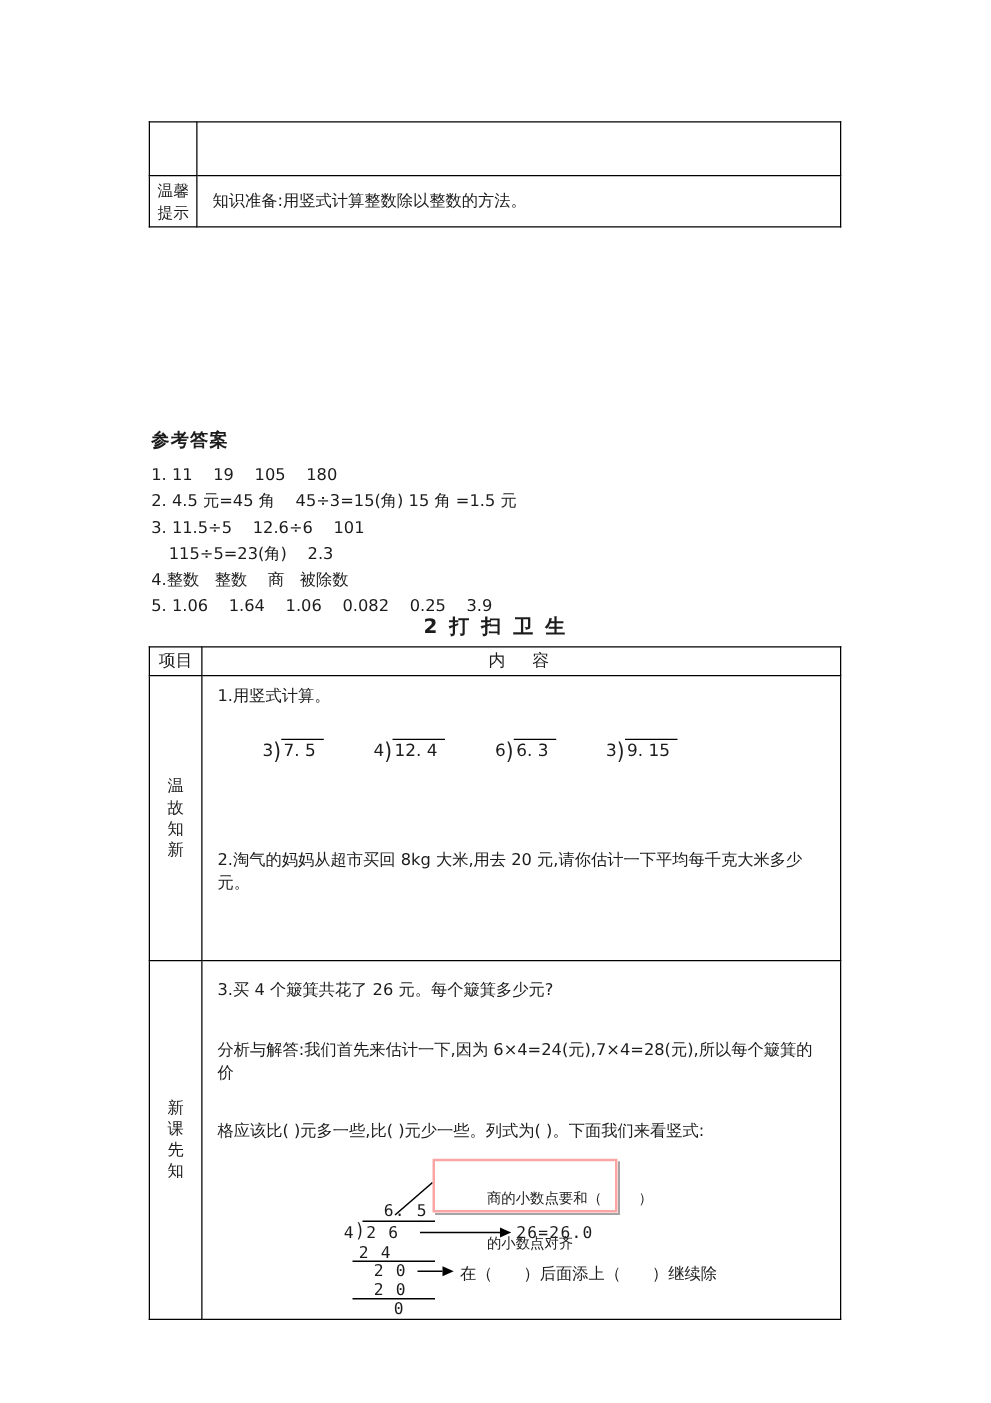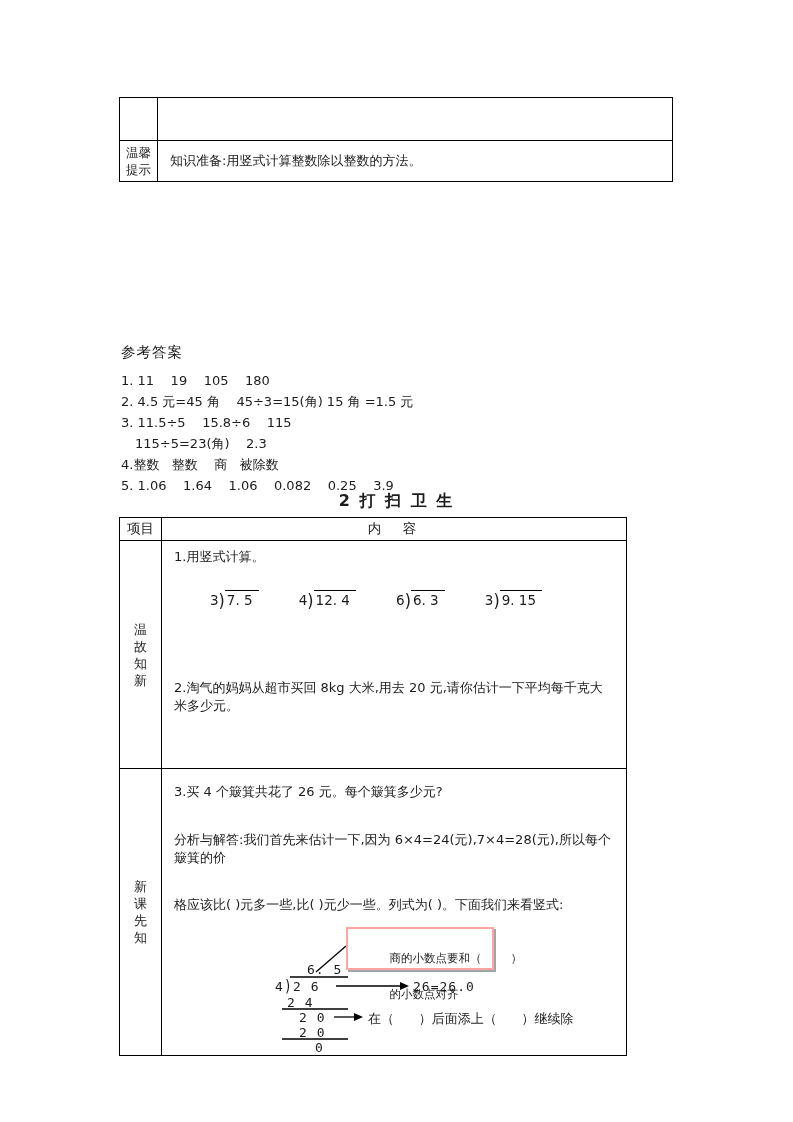--- a/index.html
+++ b/index.html
@@ -15,29 +15,29 @@
   table.grid { border-collapse:collapse; table-layout:fixed; }
   table.grid td { border:1px solid #000; vertical-align:middle; }
   .tips-table { left:119px; top:97px; width:554px; }
   .tips-table td.lbl { width:38px; text-align:center; font-size:12.5px; line-height:17px; padding:2px 4px; word-break:break-all; }
   .tips-table td.cnt { padding:4px 12px; font-size:13px; }
   .tips-row-empty { height:43px; }
   .tips-row { height:41px; }
 
   
   .answers { left:121px; top:343px; width:540px; }
-  .answers h3 { font-size:14.5px; font-weight:normal; margin-bottom:8px; letter-spacing:1px; }
+  .answers h3 { font-size:14.5px; font-weight:bold; margin-bottom:8px; letter-spacing:1px; }
   .ans-line { white-space:pre-wrap; font-size:13px; line-height:21px; }
   .ans-indent { padding-left:14px; }
 
   
   .main-title { left:0; top:491px; width:793px; text-align:center; font-size:16px; font-weight:bold; letter-spacing:2px; }
 
   
-  .main-table { left:119px; top:517px; width:508px; }
+  .main-table { left:119px; top:517px; width:554px; }
   .main-table td.lblcol { width:42px; text-align:center; }
   .main-table tr.hdr td { height:23px; font-size:13.5px; padding:1px 4px; }
   .main-table tr.hdr td.cnthdr { text-align:center; letter-spacing:4px; }
   .main-table td.content { padding:7px 12px 4px 12px; vertical-align:top; font-size:13px; }
   .vlabel { display:inline-block; width:15px; word-break:break-all; line-height:17px; font-size:13px; text-align:center; }
   tr.row1 { height:228px; }
   tr.row2 { height:251px; }
 
   
   .exercises { margin-top:24px; margin-left:36px; white-space:nowrap; }
@@ -72,21 +72,21 @@
     <td class="lbl">温馨提示</td>
     <td class="cnt">知识准备:用竖式计算整数除以整数的方法。</td>
   </tr>
 </tbody>
   </table>
 
 <div class="answers abs">
   <h3>参考答案</h3>
   <div class="ans-line">1. 11    19    105    180</div>
   <div class="ans-line">2. 4.5 元=45 角    45÷3=15(角) 15 角 =1.5 元</div>
-  <div class="ans-line">3. 11.5÷5    15.8÷6    115</div>
+  <div class="ans-line">3. 11.5÷5    12.6÷6    101</div>
   <div class="ans-line ans-indent">115÷5=23(角)    2.3</div>
   <div class="ans-line">4.整数   整数    商   被除数</div>
   <div class="ans-line">5. 1.06    1.64    1.06    0.082    0.25    3.9</div>
 </div>
 
 <div class="main-title abs">2  打 扫 卫 生</div>
 
 <table class="grid main-table abs">
   <tbody>
       <tr class="hdr">

